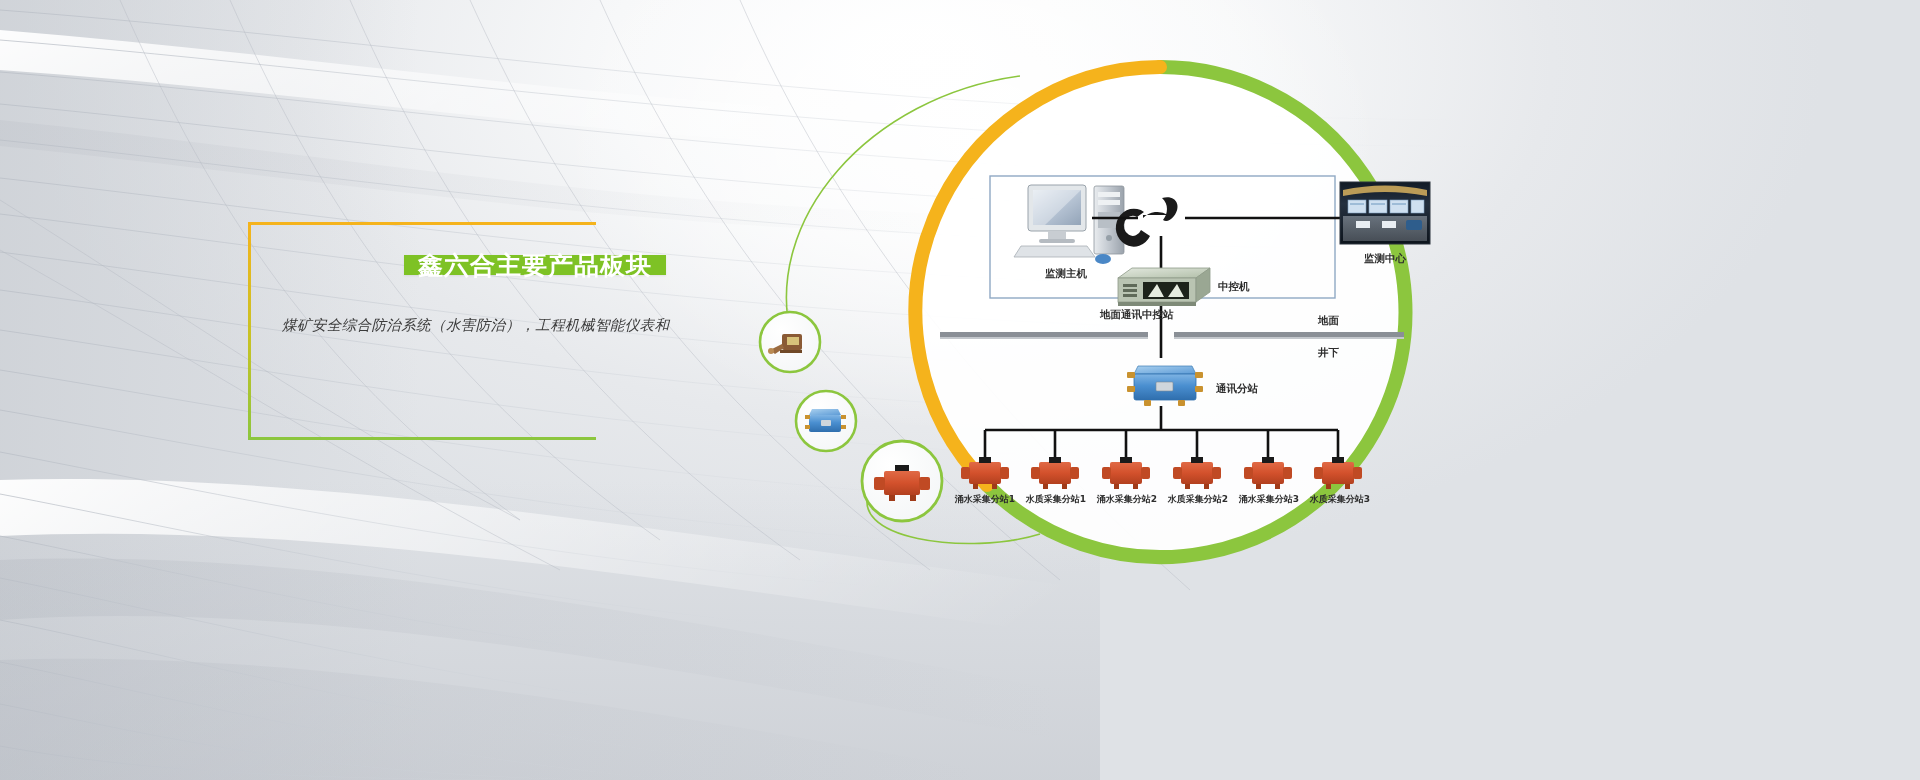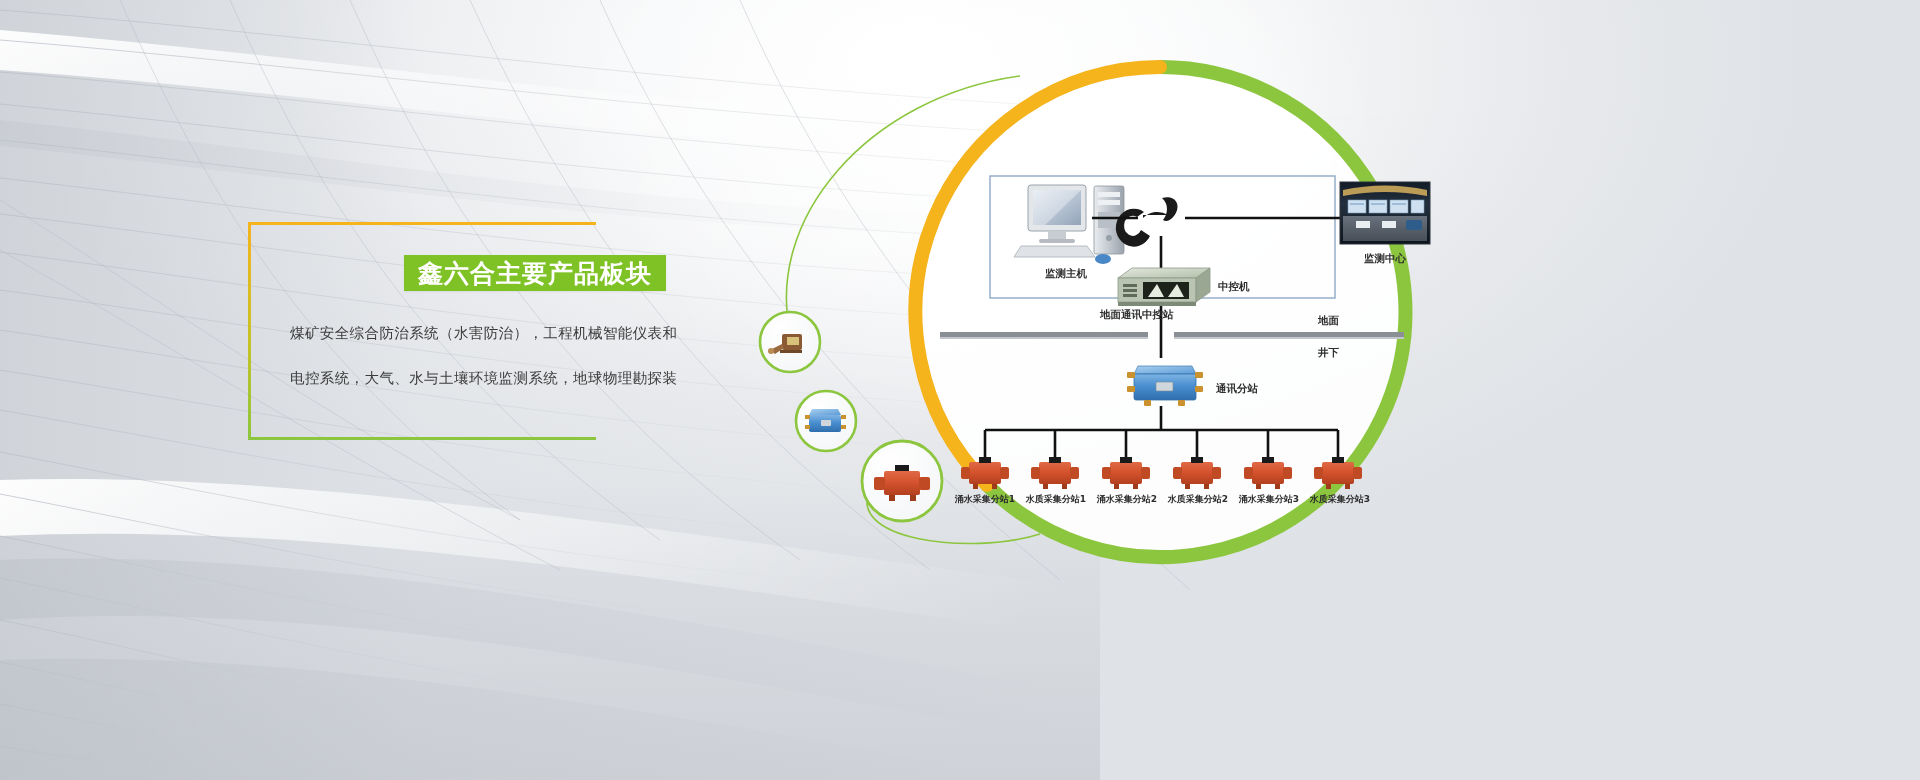--- a/index.html
+++ b/index.html
@@ -35,36 +35,36 @@
   }
   #frame-bot-line{
     position:absolute;left:248px;top:437px;width:348px;height:3px;background:#8cc63e;
   }
   #frame-left-line{
     position:absolute;left:248px;top:222px;width:3px;height:218px;
     background:linear-gradient(180deg,#f5b31c,#c6c325 55%,#8cc63e);
   }
 
   #title-banner{
-    position:absolute;left:404px;top:255px;height:36px;
+    position:absolute;left:404px;top:255px;height:20px;
     background:#7ec225;display:flex;align-items:center;padding:0 14px;
     box-shadow:0 1px 2px rgba(0,0,0,.07);
   }
   #title-banner .t{
     color:#ffffff;font-size:25px;font-weight:bold;letter-spacing:1px;line-height:1;
     font-family:"DejaVu Sans","Liberation Sans",sans-serif;
     white-space:nowrap;
   }
 
   #body-text{
     position:absolute;left:282px;top:307px;width:432px;
     color:#3b3b3b;font-size:14.5px;line-height:37px;letter-spacing:.4px;
     font-family:"DejaVu Sans","Liberation Sans",sans-serif;
   }
-  #body-text p{margin:8px;white-space:nowrap;}
+  #body-text p{margin:0;white-space:nowrap;font-style:italic;}
 
   
   #art{position:absolute;left:640px;top:0;width:1280px;height:780px;}
   #art > svg{position:absolute;left:0;top:0;}
 
   .dlabel{
     font-family:"DejaVu Sans","Liberation Sans",sans-serif;
     fill:#2d2d2d;font-weight:bold;
   }
   .dlabel.sm{font-size:9px;}
@@ -142,21 +142,20 @@
 <div id="frame-top-line"></div>
 <div id="frame-left-line"></div>
 <div id="frame-bot-line"></div>
 
 <div id="title-banner">
   <span class="t">鑫六合主要产品板块</span>
 </div>
 
 <div id="body-text">
   <p>煤矿安全综合防治系统（水害防治），工程机械智能仪表和</p>
-  <p>电控系统，大气、水与土壤环境监测系统，地球物理勘探装</p>
 </div>
 
 <div id="art">
 <svg width="1280" height="780" viewBox="0 0 1280 780">
   <defs>
     <linearGradient id="screenG" x1="0" y1="0" x2="1" y2="1">
       <stop offset="0" stop-color="#dfe6ee"></stop>
           <stop offset=".5" stop-color="#b9c6d6"></stop>
           <stop offset="1" stop-color="#93a4b8"></stop>
     </linearGradient>

